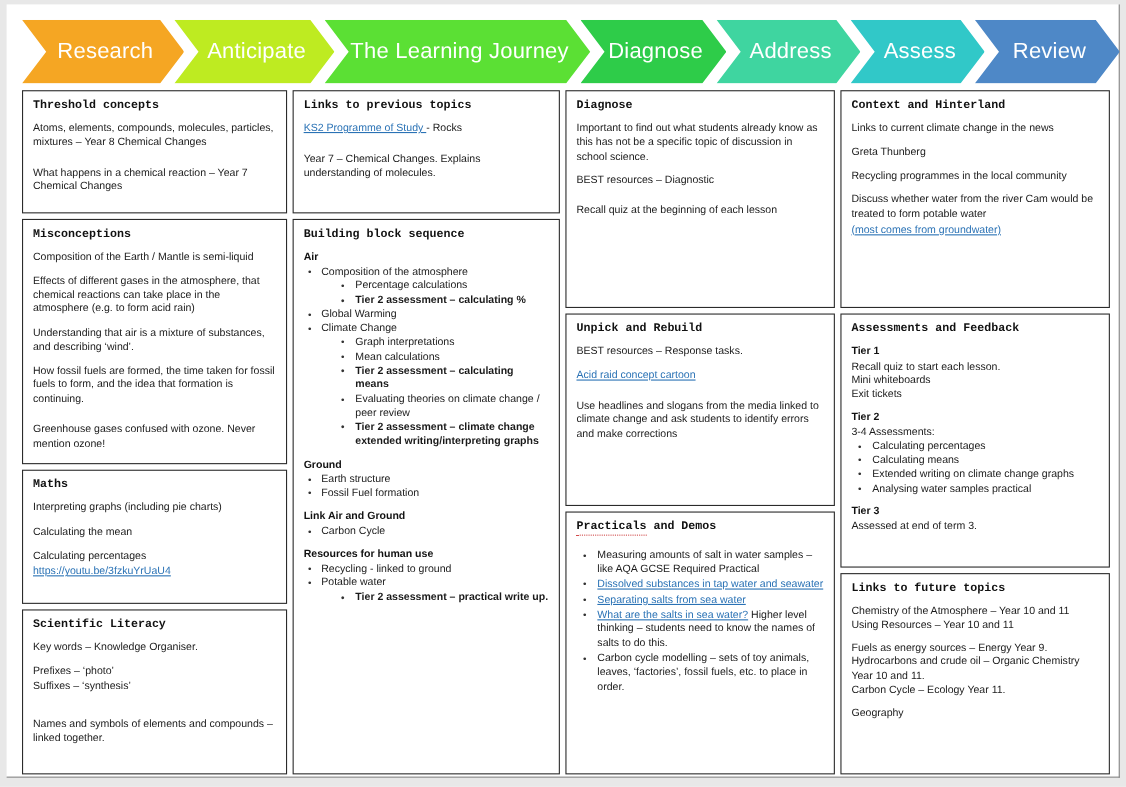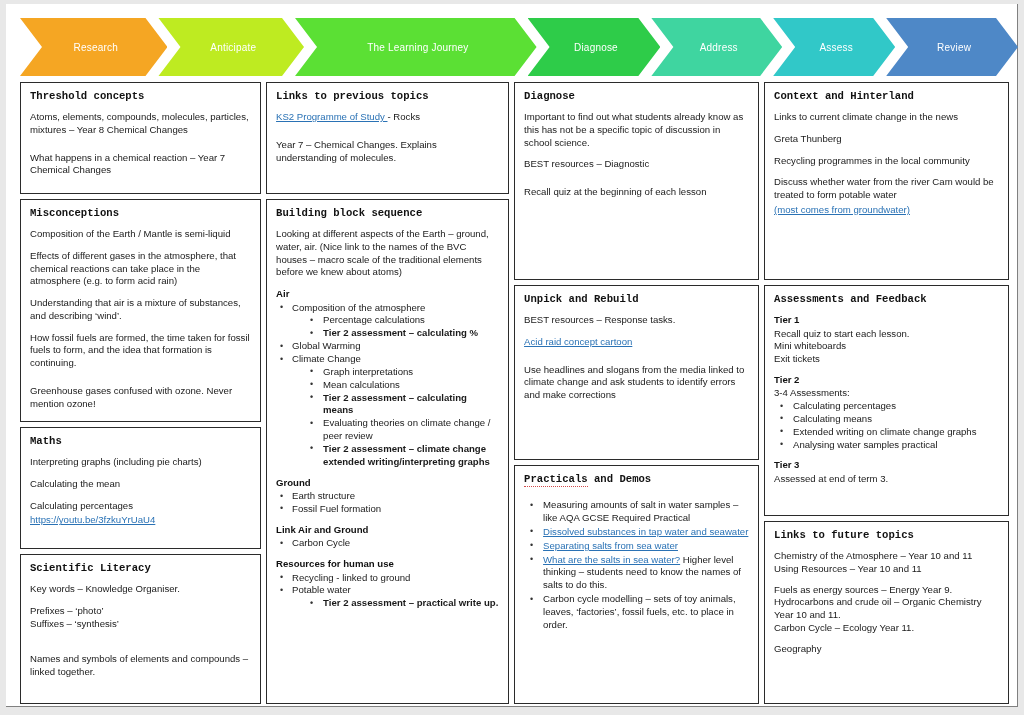--- a/index.html
+++ b/index.html
@@ -34,21 +34,21 @@
     display: flex;
     align-items: stretch;
   }
   .chev {
     position: relative;
     height: 58px;
     display: flex;
     align-items: center;
     justify-content: center;
     color: #ffffff;
-    font-size: 10px;
+    font-size: 20px;
     letter-spacing: 0.2px;
     clip-path: polygon(0% 0%, calc(100% - 22px) 0%, 100% 50%, calc(100% - 22px) 100%, 0% 100%, 22px 50%);
     margin-right: -9px;
     padding-left: 14px;
     padding-right: 10px;
     white-space: nowrap;
     user-select: none;
   }
   .chev:first-child {
     clip-path: polygon(0% 0%, calc(100% - 22px) 0%, 100% 50%, calc(100% - 22px) 100%, 0% 100%, 22px 50%);
@@ -216,21 +216,20 @@
       <div class="card" style="height:112px;">
         <div class="card-title">Links to previous topics</div>
         <div class="plain-line" style="margin-bottom:9px;">
           <a class="lnk" href="#">KS2 Programme of Study </a><span>- Rocks</span>
         </div>
         <p class="para tight">Year 7 – Chemical Changes. Explains understanding of molecules.</p>
       </div>
 
       <div class="card" style="flex:1;">
         <div class="card-title">Building block sequence</div>
-        <p class="para">Looking at different aspects of the Earth – ground, water, air. (Nice link to the names of the BVC houses – macro scale of the traditional elements before we knew about atoms)</p>
         <div class="subhead">Air</div>
         <div>
               <ul class="bl">
                 <li class="">Composition of the atmosphere</li>
                 <li class="lvl2 deep" style="padding-left: 47px;">Percentage calculations</li>
                 <li class="lvl2 b deep" style="padding-left: 47px;">Tier 2 assessment – calculating %</li>
                 <li class="">Global Warming</li>
                 <li class="">Climate Change</li>
                 <li class="lvl2 deep" style="padding-left: 47px;">Graph interpretations</li>
                 <li class="lvl2 deep" style="padding-left: 47px;">Mean calculations</li>

